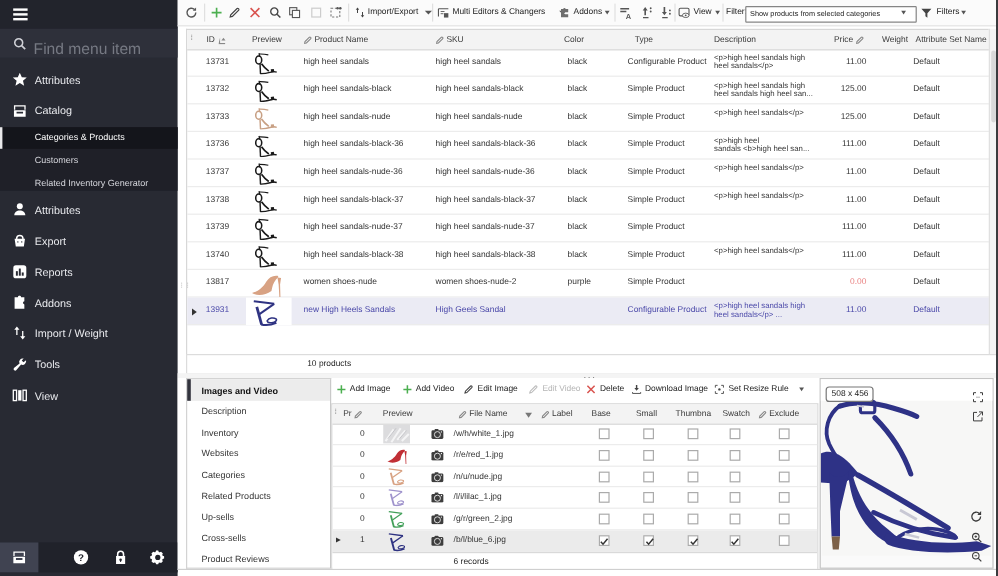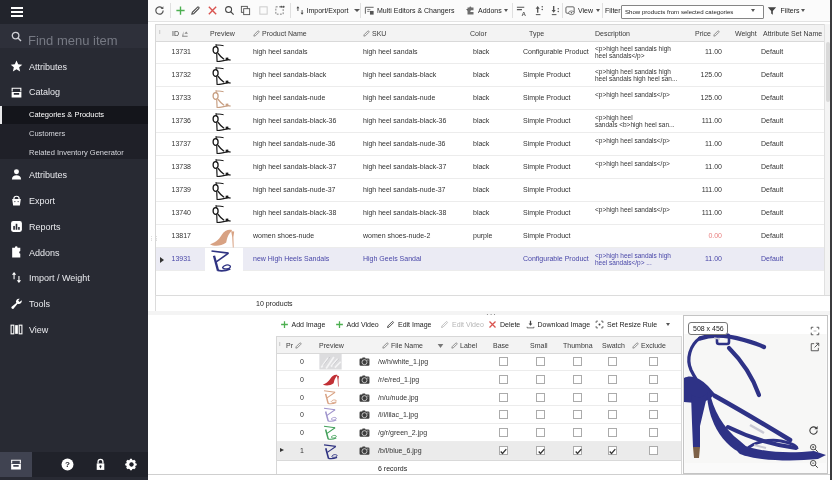--- a/index.html
+++ b/index.html
@@ -419,20 +419,34 @@
 </div>
 
 <div class="abs" style="left:148px;top:311px;width:684px;height:4px;background:#f4f4f4">
   <div class="abs" style="left:338px;top:-1px;font-size:8px;color:#777;letter-spacing:1px">···</div>
 </div>
 
 <div class="abs" style="left:149px;top:237px;width:5px;height:7px;color:#8a8a8a;font-size:5px;line-height:3.5px">⋮⋮</div>
 
 <div class="abs" id="bottom" style="left:148px;top:315px;width:684px;height:159px;background:#fff;border-bottom:1px solid #cfcfcf;box-sizing:content-box">
 
+  <div class="abs" style="left:7px;top:0;width:121px;height:159px;border:1px solid #d3d3d3;border-right:1px solid #c9c9c9;box-sizing:border-box;background:#fff;font-size:7.5px;color:#333">
+    <div class="abs" style="left:0;top:0;width:119px;height:17.6px;background:#ececec">
+      <div class="abs" style="left:0;top:0;width:3px;height:17.6px;background:#33343e"></div>
+      <div class="abs" style="left:12px;top:4.6px;font-weight:bold;color:#111">Images and Video</div>
+    </div>
+    <div class="abs" style="left:12px;top:22.2px">Description</div>
+    <div class="abs" style="left:12px;top:39.8px">Inventory</div>
+    <div class="abs" style="left:12px;top:57.4px">Websites</div>
+    <div class="abs" style="left:12px;top:75px">Categories</div>
+    <div class="abs" style="left:12px;top:92.6px">Related Products</div>
+    <div class="abs" style="left:12px;top:110.2px">Up-sells</div>
+    <div class="abs" style="left:12px;top:127.8px">Cross-sells</div>
+    <div class="abs" style="left:12px;top:145.4px">Product Reviews</div>
+  </div>
 
   <div class="abs" id="sgtb" style="left:128px;top:0;width:406px;height:19px;font-size:7px;color:#222">
     <svg class="abs" style="left:4px;top:5px" width="9" height="9" viewBox="0 0 24 24">
         <path stroke="#4caf50" stroke-width="3.4" d="M12 3v18M3 12h18"></path>
       </svg>
     <div class="abs" style="left:15.5px;top:5.5px">Add Image</div>
     <svg class="abs" style="left:59px;top:5px" width="9" height="9" viewBox="0 0 24 24">
         <path stroke="#4caf50" stroke-width="3.4" d="M12 3v18M3 12h18"></path>
       </svg>
     <div class="abs" style="left:70.5px;top:5.5px">Add Video</div>

